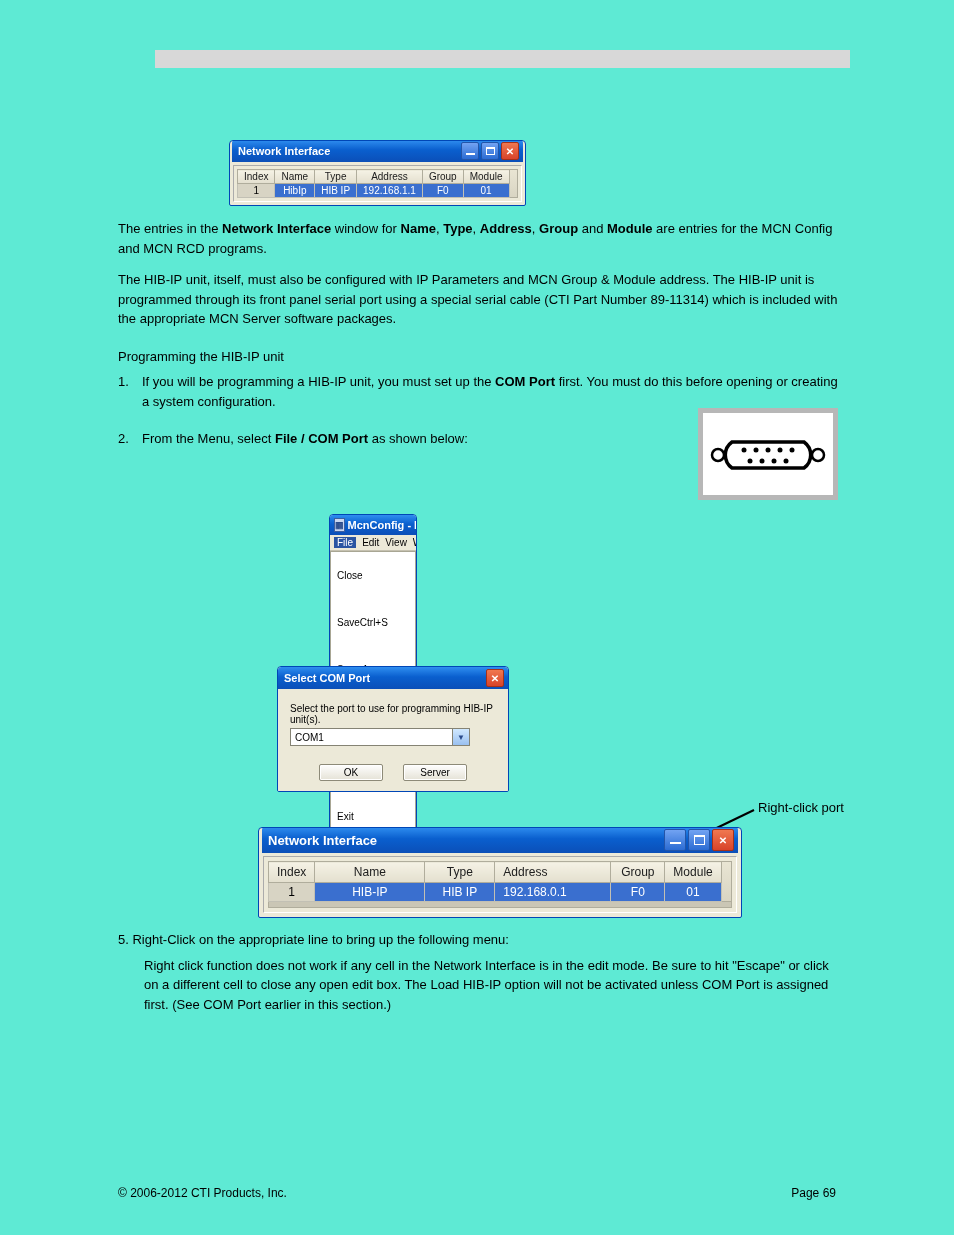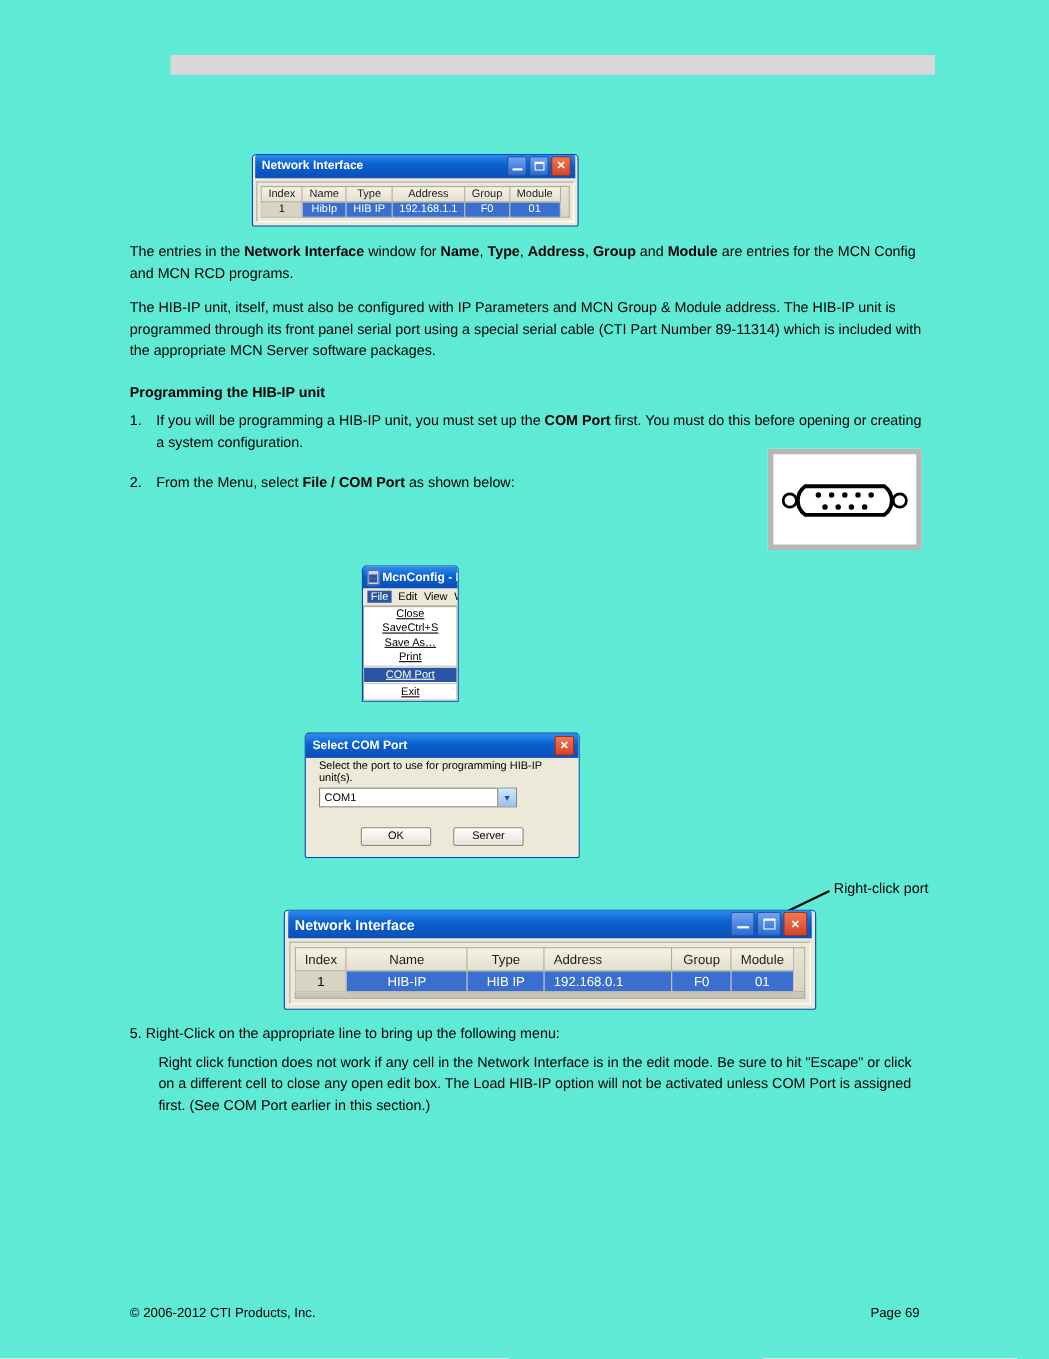--- a/index.html
+++ b/index.html
@@ -137,21 +137,21 @@
   .menu-title .icon {
     width:14px;height:14px; background:#cad7f0; border:1px solid #3b5fa2;
     display:inline-flex;align-items:center;justify-content:center; font-size:9px; color:#2a4a8a;
   }
   .menubar {
     display:flex; gap:6px; padding:2px 4px; background:var(--xp-bg);
     border-bottom:1px solid #c5c1b0; font-size:10px; white-space:nowrap;
   }
   .menubar span:first-child { background:#2a55a2; color:#fff; padding:0 3px; }
   .menu-list { background:#fff; border:1px solid #a8a694; }
-  .menu-list .mi { padding:1px 6px; display:flex; justify-content:center; font-size:10px;text-decoration:underline; }
+  .menu-list .mi { padding:18px 6px; display:flex; justify-content:flex-start; font-size:10px; }
   .menu-list .hl { background:#2a55a2; color:#fff; }
   .menu-list hr { border:0; border-top:1px solid #c9c6b6; margin:1px 0; }
 
   
   .xp-btn {
     min-width: 64px;
     padding: 2px 10px;
     background: linear-gradient(180deg,#fefefe,#e5e2d6);
     border: 1px solid #8d8a78;
     border-radius: 2px;
@@ -231,21 +231,21 @@
         <div style="flex:1; background: linear-gradient(180deg,#e9e5d3,#d9d5c3); border:1px solid #b0ad9c; border-left:0;"></div>
       </div>
     </div>
   </div>
 
   <div class="content" style="top:219px;">
     <p style="margin:0 0 12px 0;">
       <span>The entries in the </span><b>Network Interface</b><span> window for </span><b>Name</b><span>, </span><b>Type</b><span>, </span><b>Address</b><span>, </span><b>Group</b><span> and </span><b>Module</b><span> are entries for the MCN Config and MCN RCD programs.</span>
     </p>
     <p style="margin:0 0 18px 0;">The HIB-IP unit, itself, must also be configured with IP Parameters and MCN Group &amp; Module address. The HIB-IP unit is programmed through its front panel serial port using a special serial cable (CTI Part Number 89-11314) which is included with the appropriate MCN Server software packages.</p>
-    <p style="margin:0 0 6px 0; font-weight:bold;">Programming the HIB-IP unit</p>
+    <p style="margin:0 0 6px 0; font-weight:normal;">Programming the HIB-IP unit</p>
 
     <div style="display:flex; margin-bottom:18px;">
       <div style="width:24px;">1.</div>
       <div style="flex:1;">
         <span>If you will be programming a HIB-IP unit, you must set up the </span><b>COM Port</b><span> first.  You must do this before opening or creating a system configuration.</span>
       </div>
     </div>
 
     <div style="display:flex; margin-bottom:8px;">
       <div style="width:24px;">2.</div>
@@ -309,29 +309,29 @@
       </div>
       <hr>
       <div class="mi">
         <span>Exit</span>
           <span></span>
       </div>
     </div>
   </div>
 
 
-  <div class="xp-window" style="position:absolute; top:666px; left:277px; width:250px; padding:0;">
+  <div class="xp-window" style="position:absolute; top:666px; left:277px; width:232px; padding:0;">
     <div class="xp-title" style="margin:0 0 0 0;">
       <span>Select COM Port</span>
       <span class="spacer"></span>
       <span class="xp-cap-btn red">
           <span class="x"></span>
         </span>
     </div>
-    <div style="background:var(--xp-bg); padding:2px 12px 10px 12px;">
+    <div style="background:var(--xp-bg); padding:14px 12px 10px 12px;">
       <div style="font-size:10px; margin-bottom:3px;">Select the port to use for programming HIB-IP unit(s).</div>
       <div class="xp-select" style="width:180px;">
         <span class="val">COM1</span>
         <span class="arrow">▼</span>
       </div>
       <div style="text-align:center; margin-top:18px;">
         <button class="xp-btn">OK</button>
         <span style="display:inline-block;width:14px;"></span>
         <button class="xp-btn">Server</button>
       </div>

